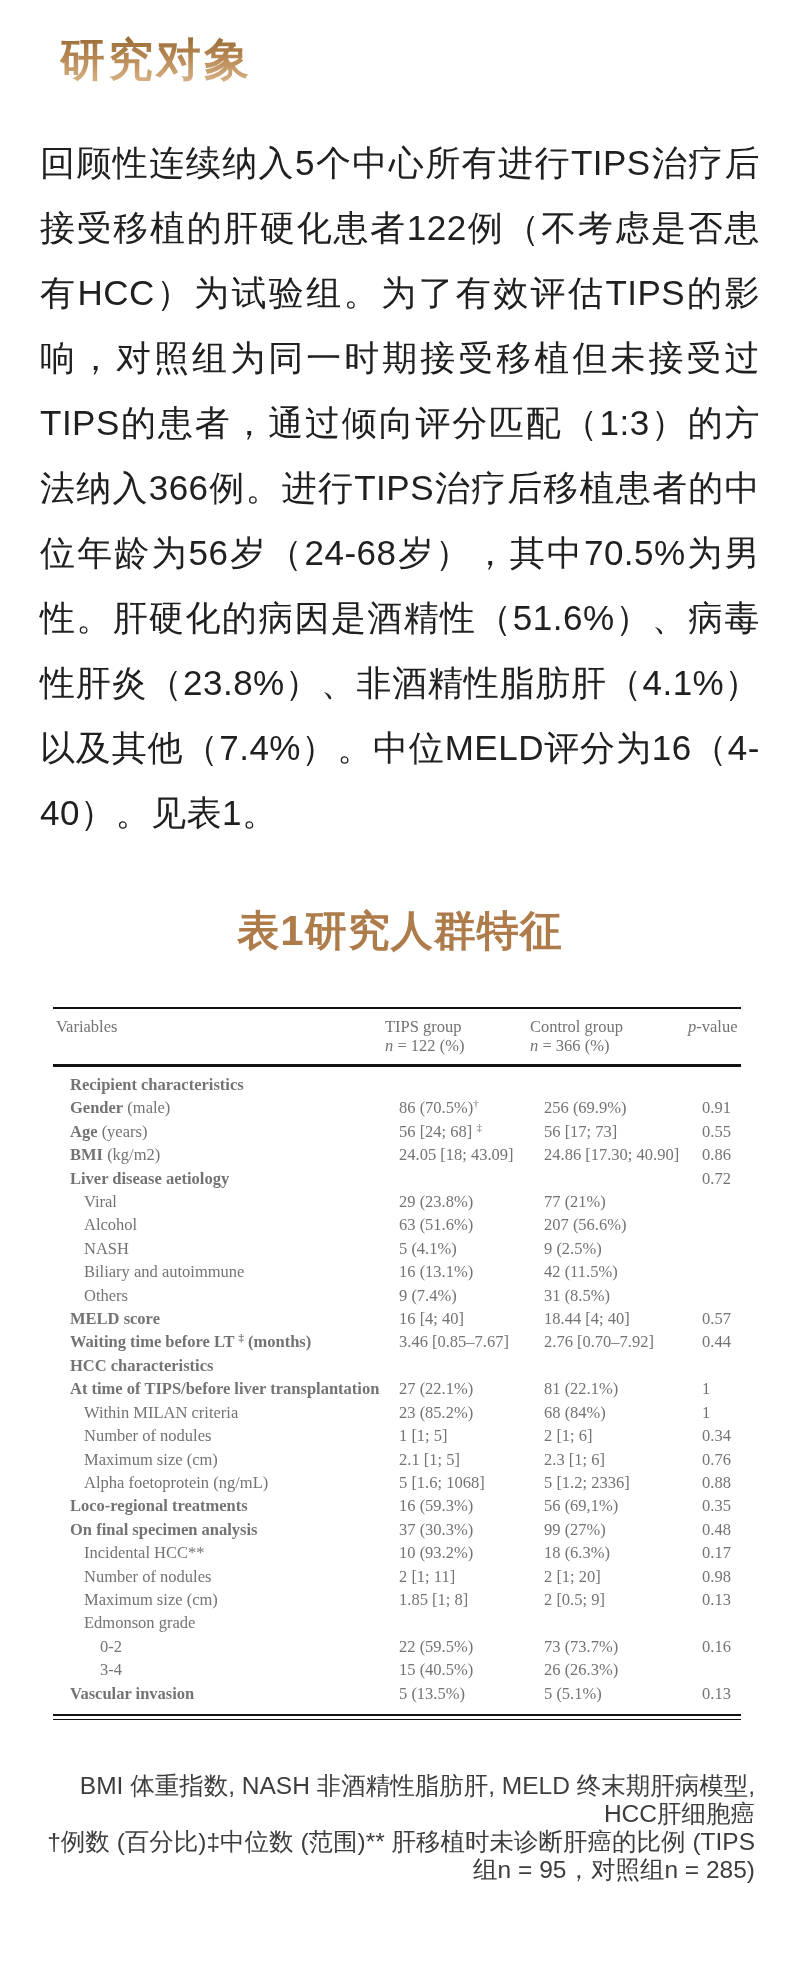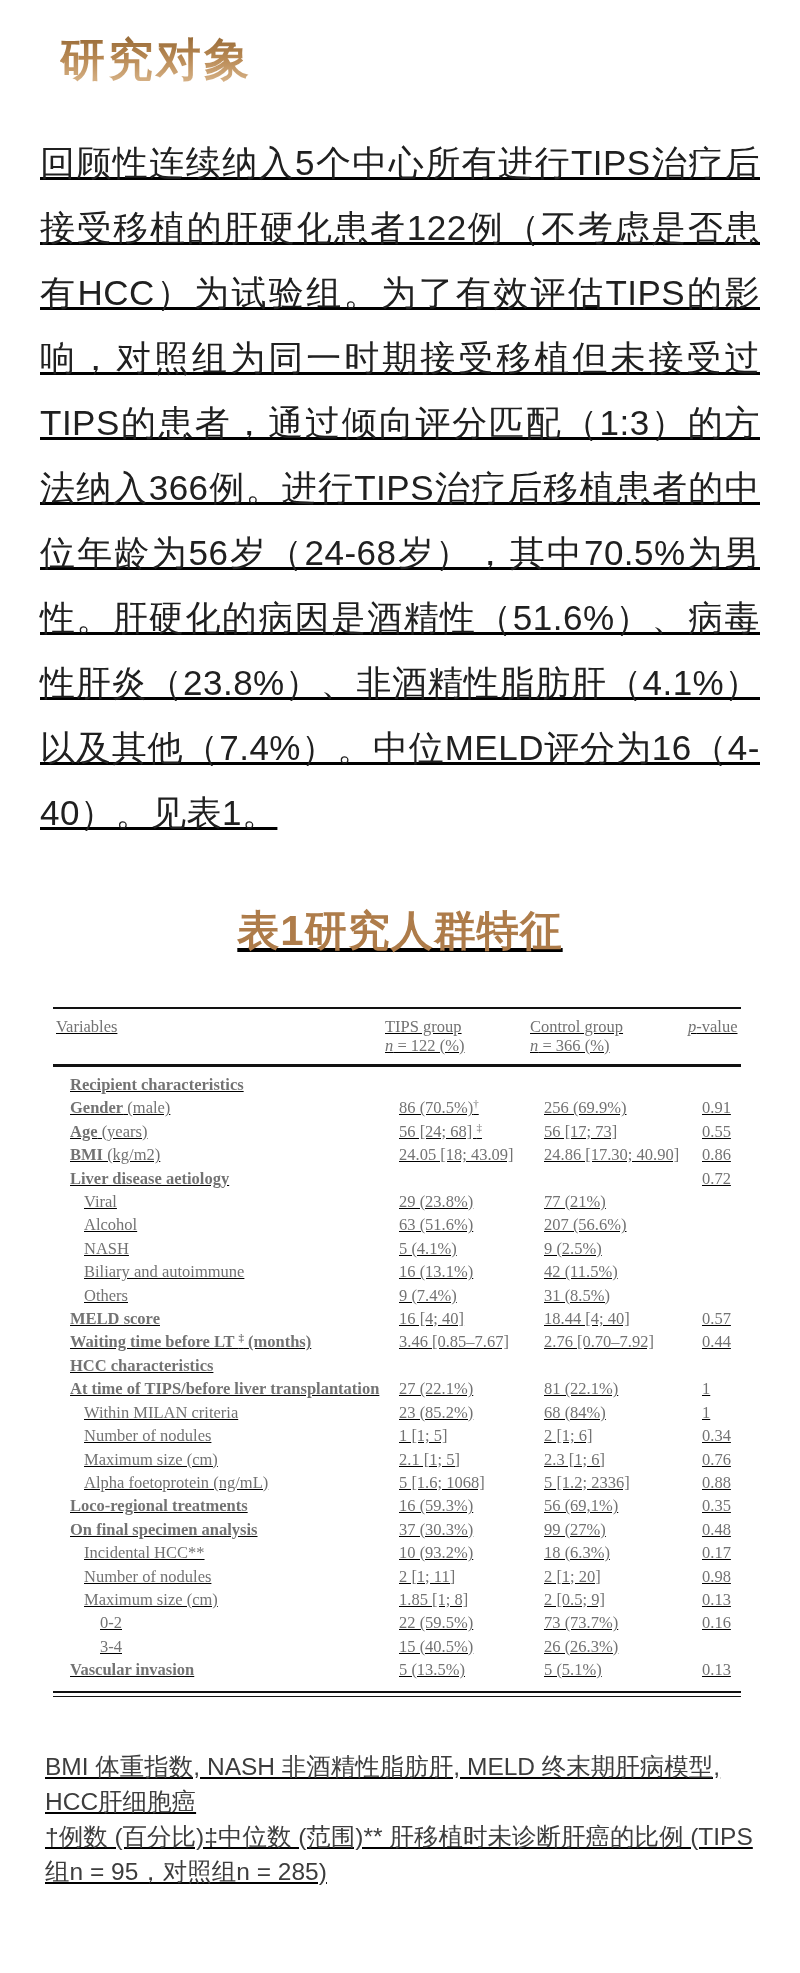--- a/index.html
+++ b/index.html
@@ -1,17 +1,17 @@
 <!DOCTYPE html>
 <html><head>
 <meta charset="utf-8">
 <style>
   html,body{margin:0;padding:0;background:#ffffff;}
   body{width:800px;font-family:"Liberation Sans", sans-serif;}
-  .page{position:relative;width:800px;height:1973px;background:#ffffff;overflow:hidden;text-decoration:underline;}
+  .page{position:relative;width:800px;height:1973px;background:#ffffff;overflow:hidden;}
 
   
   .heading{
     margin:30px 0 0 60px;
     font-family:"Liberation Serif", serif;
     font-size:45px;font-weight:700;letter-spacing:3px;
     display:inline-block;
     background:linear-gradient(180deg,#8f6330 0%,#b98a55 48%,#e0bf97 100%);
     -webkit-background-clip:text;background-clip:text;
     color:transparent;-webkit-text-fill-color:transparent;
@@ -43,21 +43,21 @@
   .t-body{padding:6px 0 7px 3px;}
   .t-row{display:grid;grid-template-columns:329px 145px 158px 53px;
     font-size:16.5px;line-height:23.4px;margin-left:14px;}
   .t-row .c{white-space:nowrap;overflow:visible;}
   .indent-1{padding-left:14px;}
   .indent-2{padding-left:30px;}
   .b{font-weight:700;}
   sup{font-size:11px;line-height:0;vertical-align:super;}
 
   
-  .footnotes{margin:52px 45px 0 45px;font-size:24.5px;line-height:35px;color:#3d3d3d;text-align:left;}
+  .footnotes{margin:52px 45px 0 45px;font-size:24.5px;line-height:28px;color:#3d3d3d;text-align:right;}
   .footnotes p{margin:0;}
 </style>
 </head>
 <body>
 
 <div class="page">
 
   <h1 class="heading">研究对象</h1>
 
   <p class="body-text">回顾性连续纳入5个中心所有进行TIPS治疗后接受移植的肝硬化患者122例（不考虑是否患有HCC）为试验组。为了有效评估TIPS的影响，对照组为同一时期接受移植但未接受过TIPS的患者，通过倾向评分匹配（1:3）的方法纳入366例。进行TIPS治疗后移植患者的中位年龄为56岁（24-68岁），其中70.5%为男性。肝硬化的病因是酒精性（51.6%）、病毒性肝炎（23.8%）、非酒精性脂肪肝（4.1%）以及其他（7.4%）。中位MELD评分为16（4-40）。见表1。</p>
@@ -206,20 +206,26 @@
           <div class="c"><span>2 [1; 20]</span></div>
           <div class="c"><span>0.98</span></div>
         </div>
         <div class="t-row">
           <div class="c indent-1"><span>Maximum size (cm)</span></div>
           <div class="c"><span>1.85 [1; 8]</span></div>
           <div class="c"><span>2 [0.5; 9]</span></div>
           <div class="c"><span>0.13</span></div>
         </div>
         <div class="t-row">
+          <div class="c indent-1"><span>Edmonson grade</span></div>
+          <div class="c"></div>
+          <div class="c"></div>
+          <div class="c"></div>
+        </div>
+        <div class="t-row">
           <div class="c indent-2"><span>0-2</span></div>
           <div class="c"><span>22 (59.5%)</span></div>
           <div class="c"><span>73 (73.7%)</span></div>
           <div class="c"><span>0.16</span></div>
         </div>
         <div class="t-row">
           <div class="c indent-2"><span>3-4</span></div>
           <div class="c"><span>15 (40.5%)</span></div>
           <div class="c"><span>26 (26.3%)</span></div>
           <div class="c"></div>

